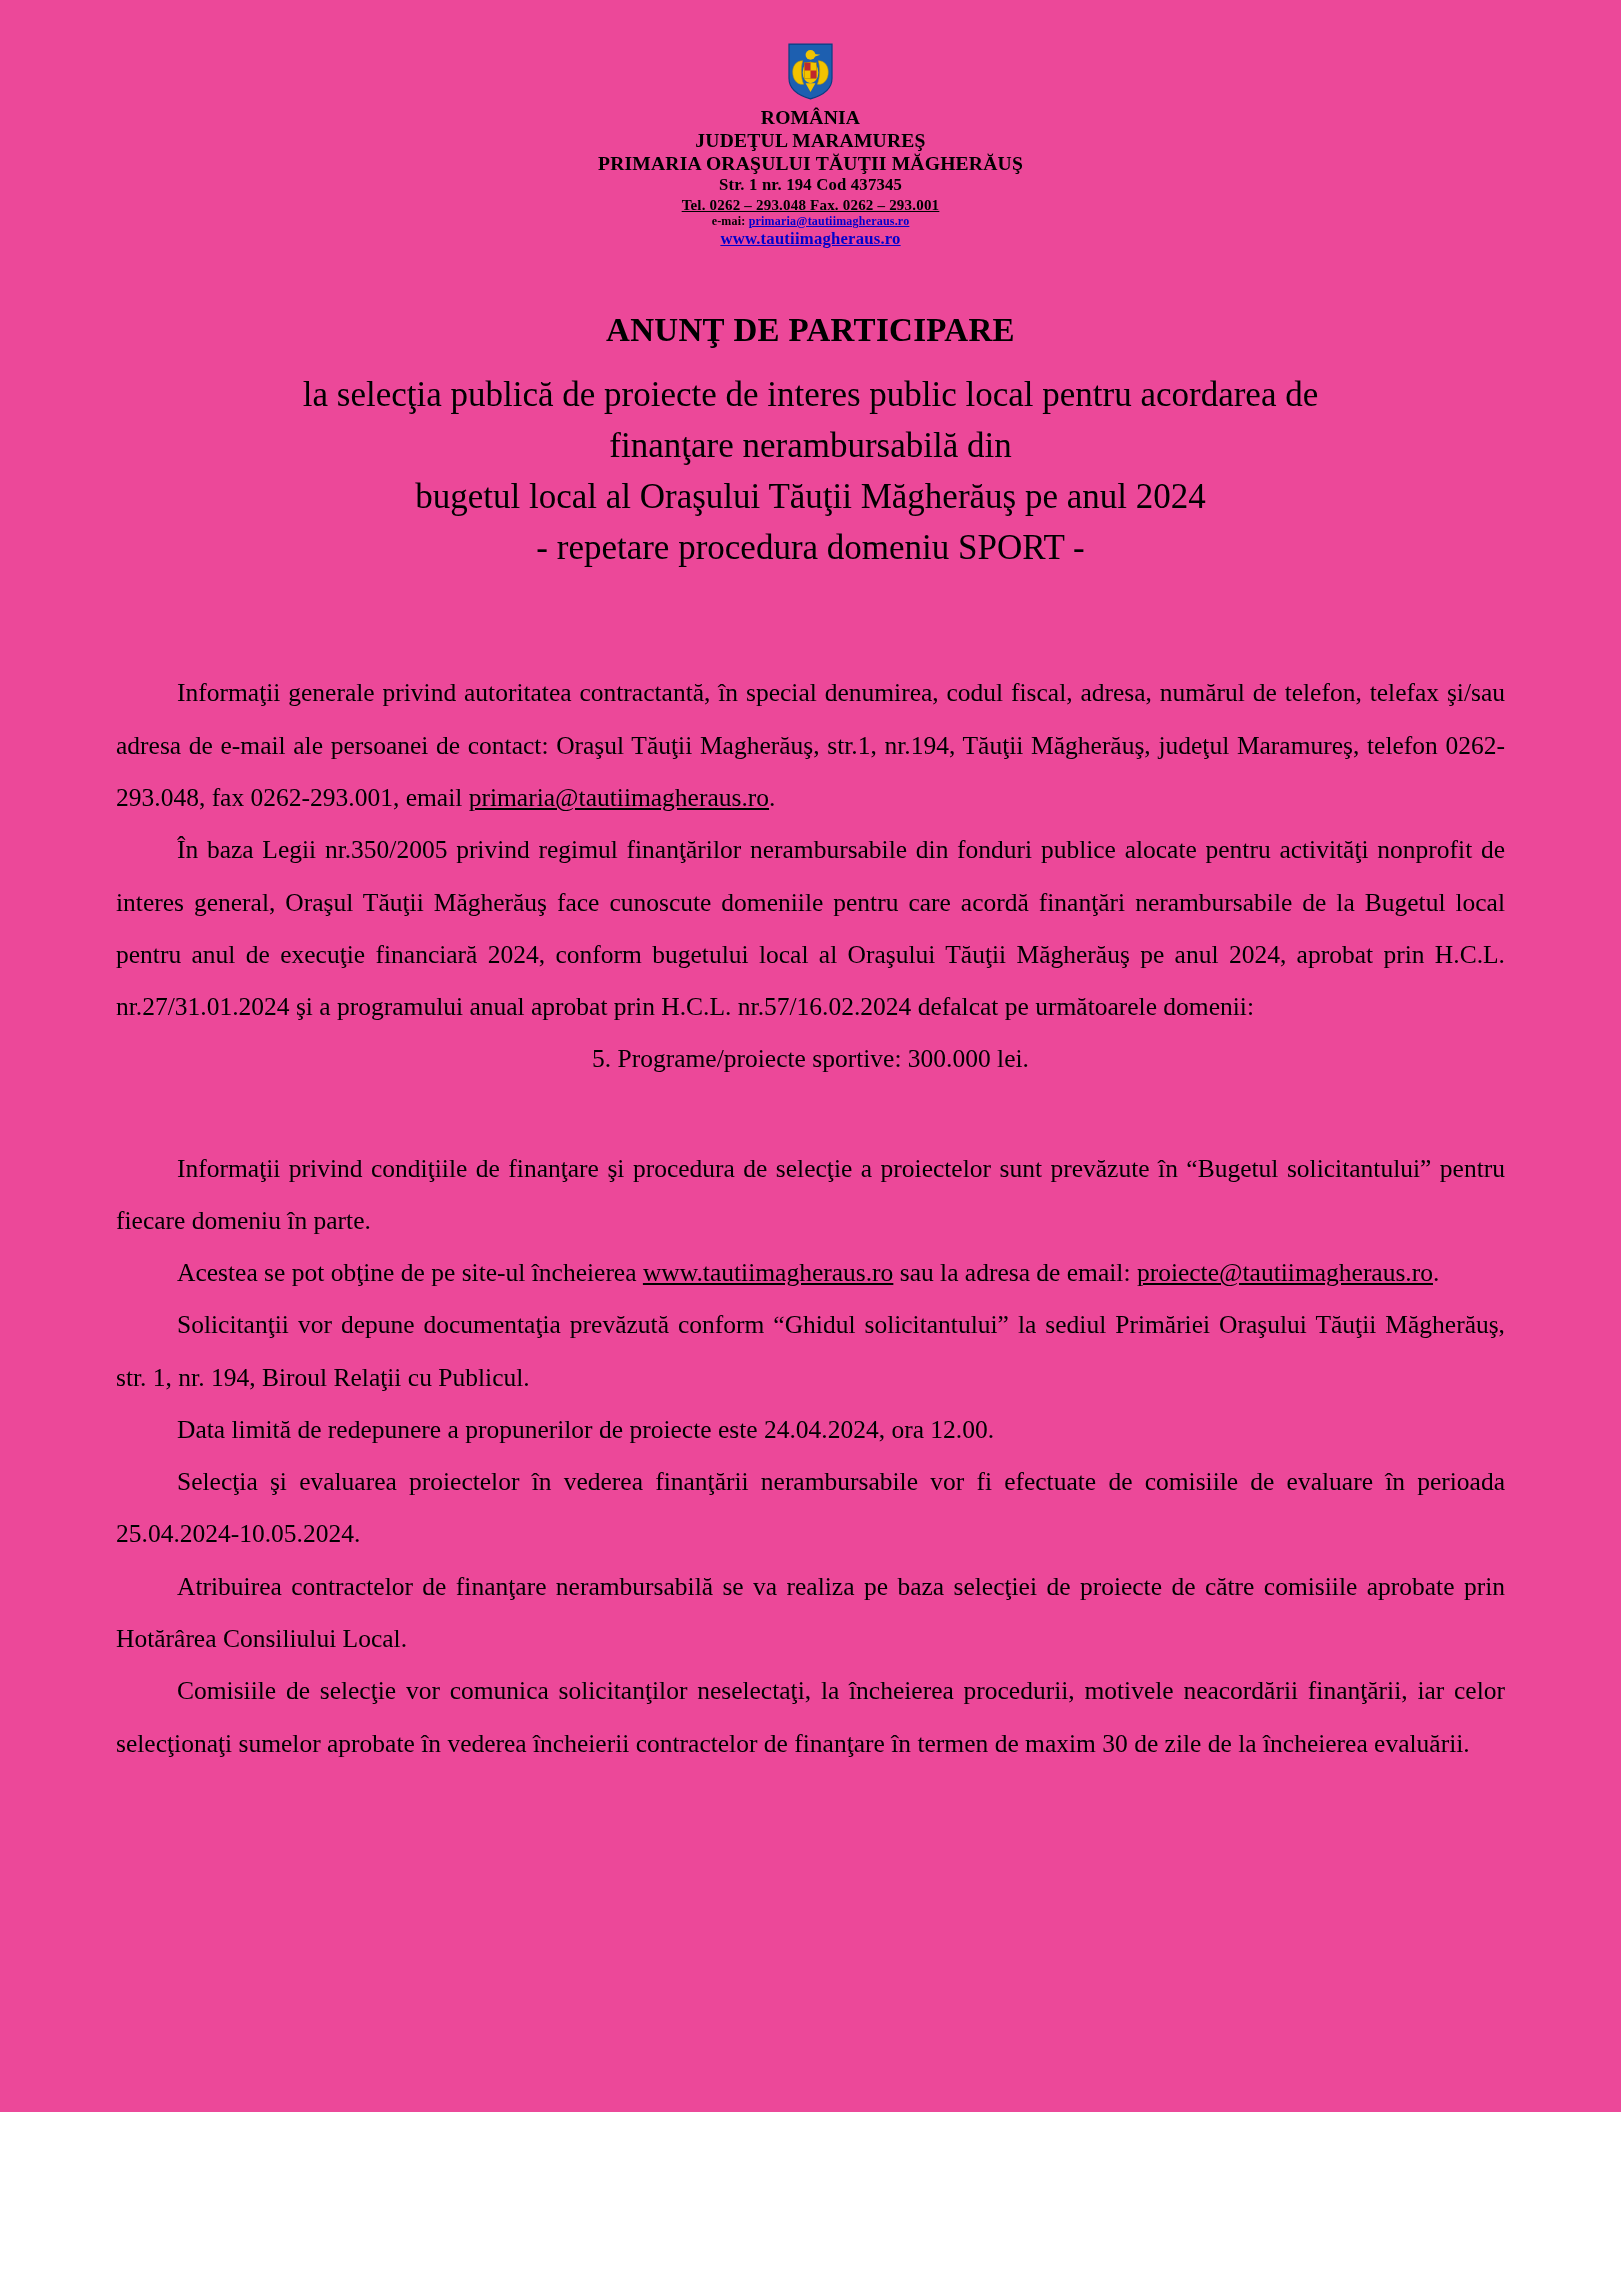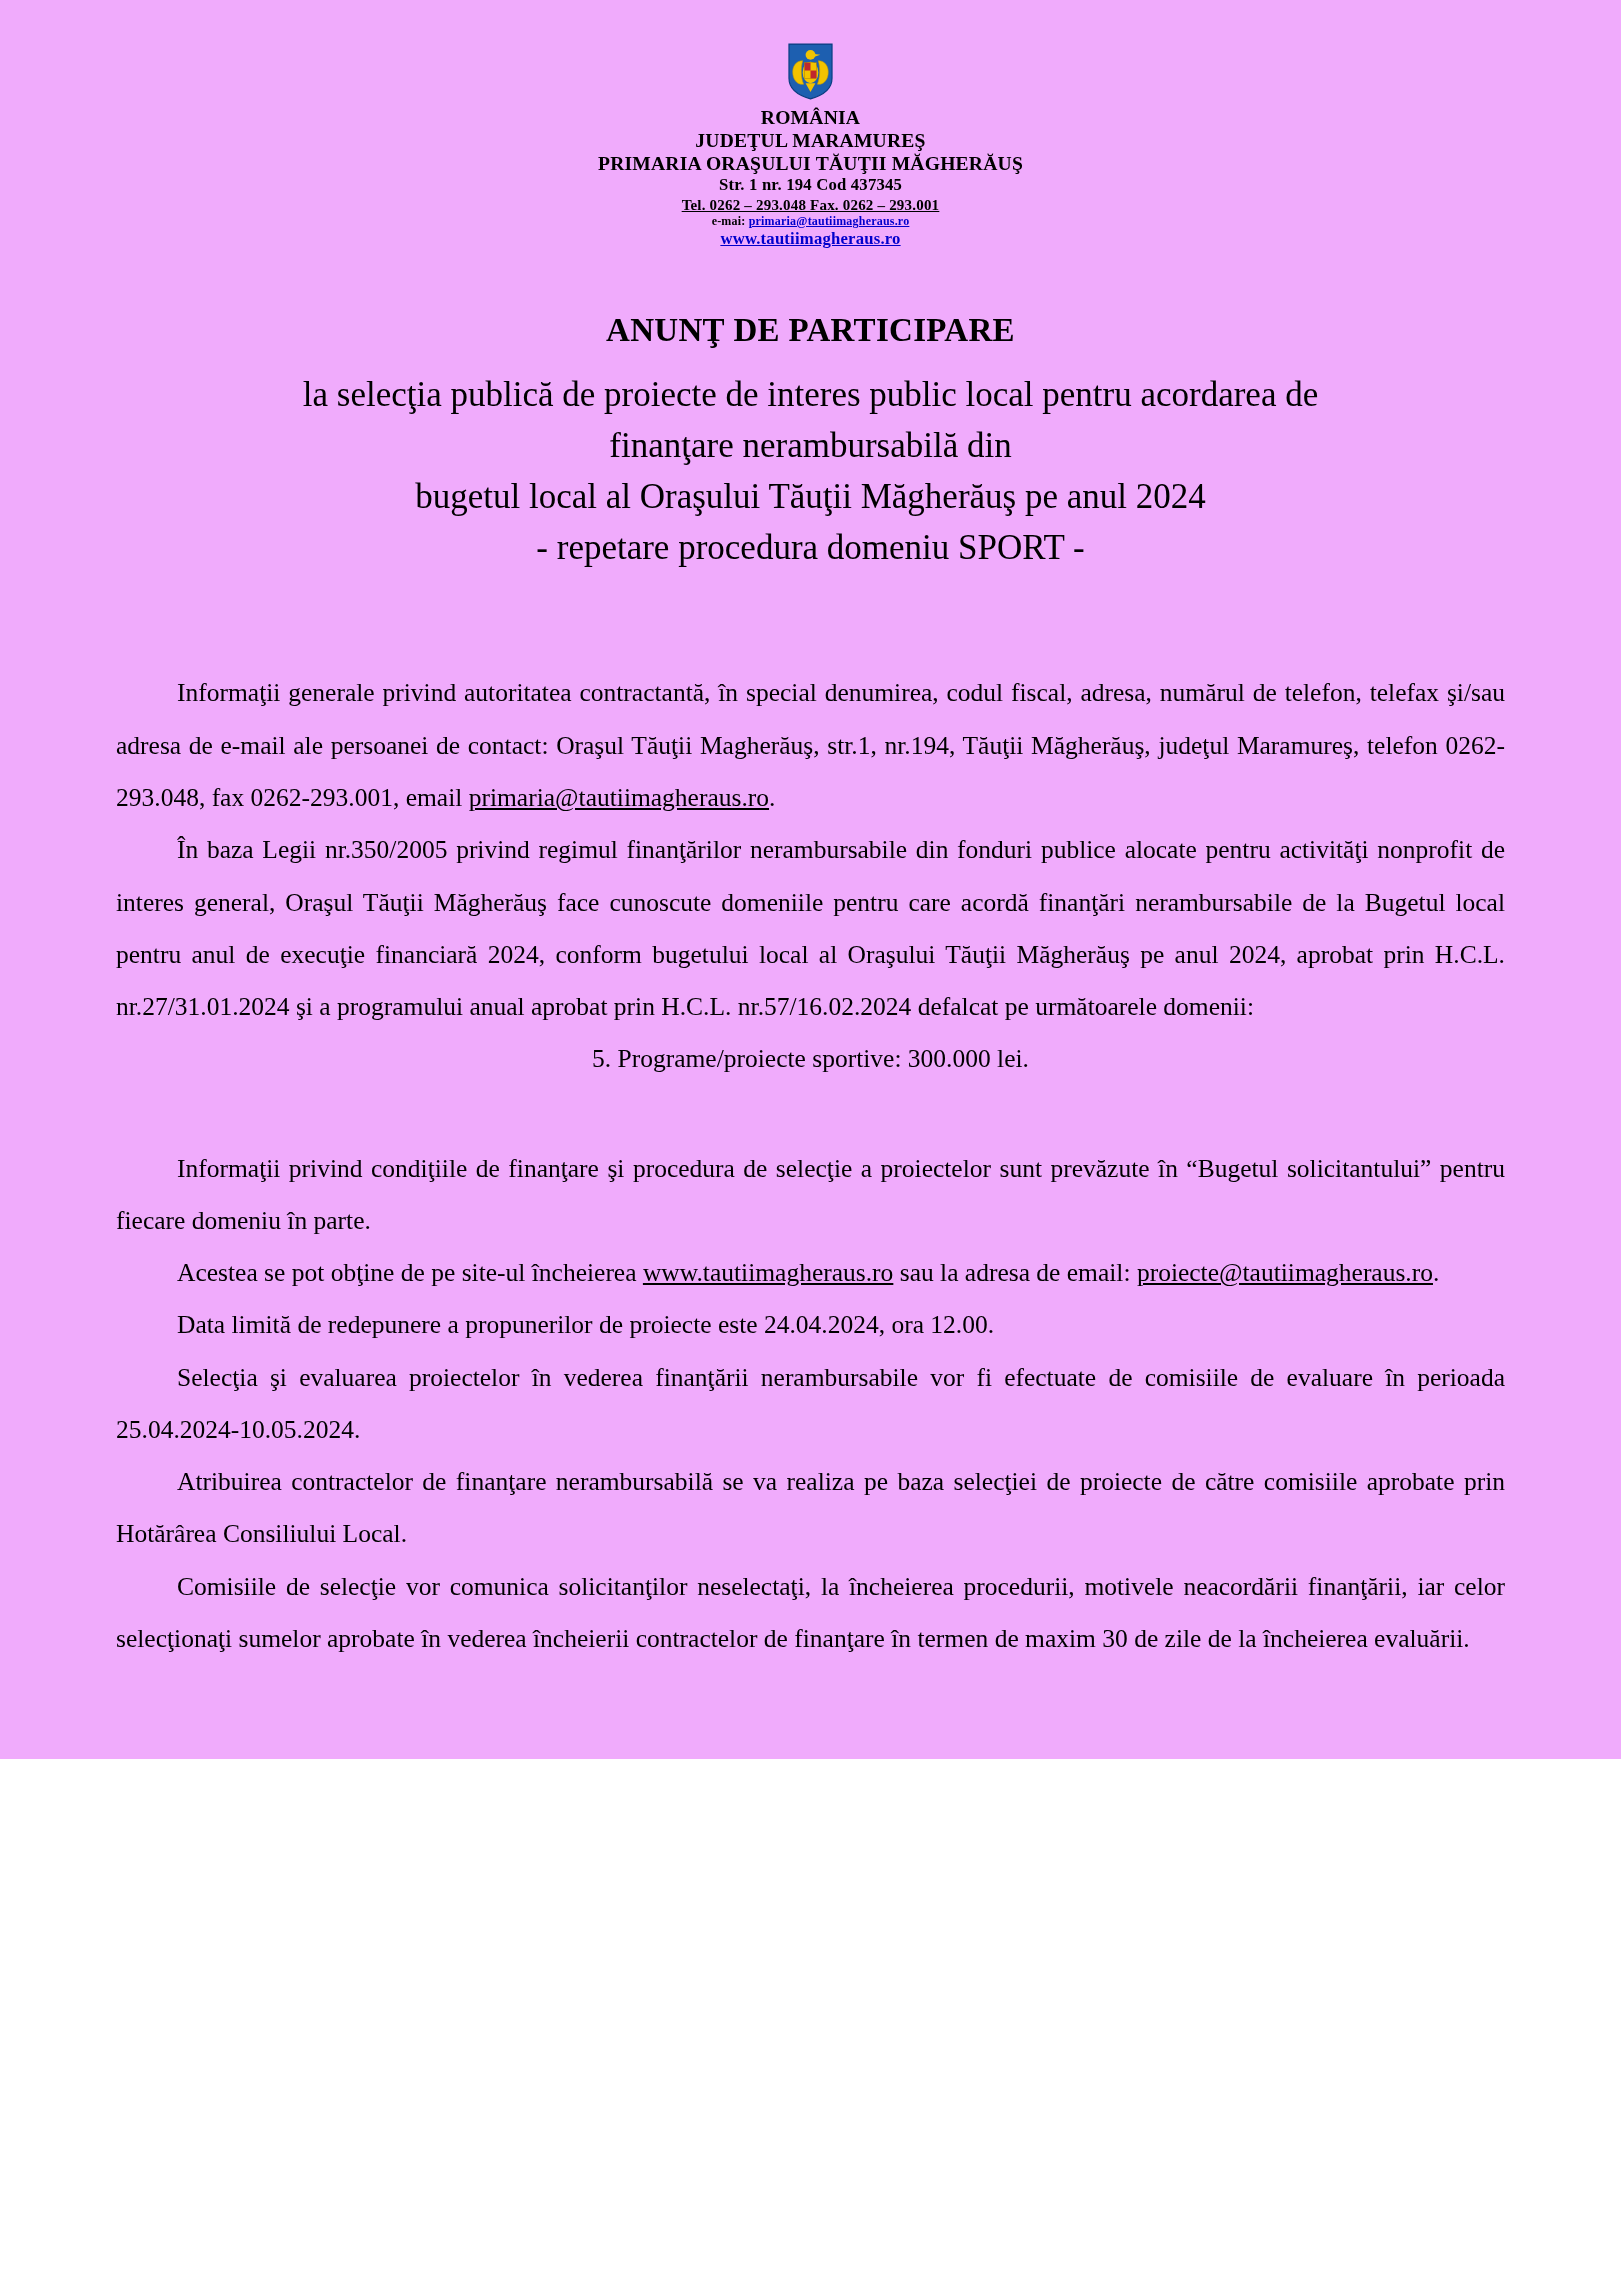--- a/index.html
+++ b/index.html
@@ -6,24 +6,24 @@
     margin: 0;
     padding: 0;
     background: #ffffff;
   }
   body {
     font-family: "Liberation Serif", "DejaVu Serif", serif;
     color: #000000;
   }
   .page {
     width: 1621px;
-    height: 1759px;
+    height: 2112px;
     box-sizing: border-box;
     padding: 43px 116px 39px 116px;
-    background: #f0abfc;
+    background: #ec4899;
     position: relative;
     overflow: hidden;
   }
 
   
   .letterhead {
     text-align: center;
     line-height: 1.0;
   }
   .coat-wrap {
@@ -145,20 +145,21 @@
     <p class="para">În baza Legii nr.350/2005 privind regimul finanţărilor nerambursabile din fonduri publice alocate pentru activităţi nonprofit de interes general, Oraşul Tăuţii Măgherăuş face cunoscute domeniile pentru care acordă finanţări nerambursabile de la Bugetul local pentru anul de execuţie financiară 2024, conform bugetului local al Oraşului Tăuţii Măgherăuş pe anul 2024, aprobat prin H.C.L. nr.27/31.01.2024 şi a programului anual aprobat prin H.C.L. nr.57/16.02.2024 defalcat pe următoarele domenii:</p>
 
     <p class="para center">5. Programe/proiecte sportive: 300.000 lei.</p>
 
     <div class="spacer-md"></div>
 
     <p class="para">Informaţii privind condiţiile de finanţare şi procedura de selecţie a proiectelor sunt prevăzute în “Bugetul solicitantului” pentru fiecare domeniu în parte.</p>
 
     <p class="para"><span>Acestea se pot obţine de pe site-ul încheierea </span><a class="u" href="#" style="color:#000">www.tautiimagheraus.ro</a><span>  sau la adresa de email: </span><a class="u" href="#" style="color:#000">proiecte@tautiimagheraus.ro</a><span>.</span></p>
 
+    <p class="para">Solicitanţii vor depune documentaţia prevăzută conform “Ghidul solicitantului” la sediul Primăriei Oraşului Tăuţii Măgherăuş, str. 1, nr. 194, Biroul Relaţii cu Publicul.</p>
 
     <p class="para">Data limită de redepunere a propunerilor de proiecte este 24.04.2024, ora 12.00.</p>
 
     <p class="para">Selecţia şi evaluarea proiectelor în vederea finanţării nerambursabile vor fi efectuate de comisiile de evaluare în perioada 25.04.2024-10.05.2024.</p>
 
     <p class="para">Atribuirea contractelor de finanţare nerambursabilă se va realiza pe baza selecţiei de proiecte de către comisiile aprobate prin Hotărârea Consiliului Local.</p>
 
     <p class="para">Comisiile de selecţie vor comunica solicitanţilor neselectaţi, la încheierea procedurii, motivele neacordării finanţării, iar celor selecţionaţi sumelor aprobate în vederea încheierii contractelor de finanţare în termen de maxim 30 de zile de la încheierea evaluării.</p>
 
   </div>

